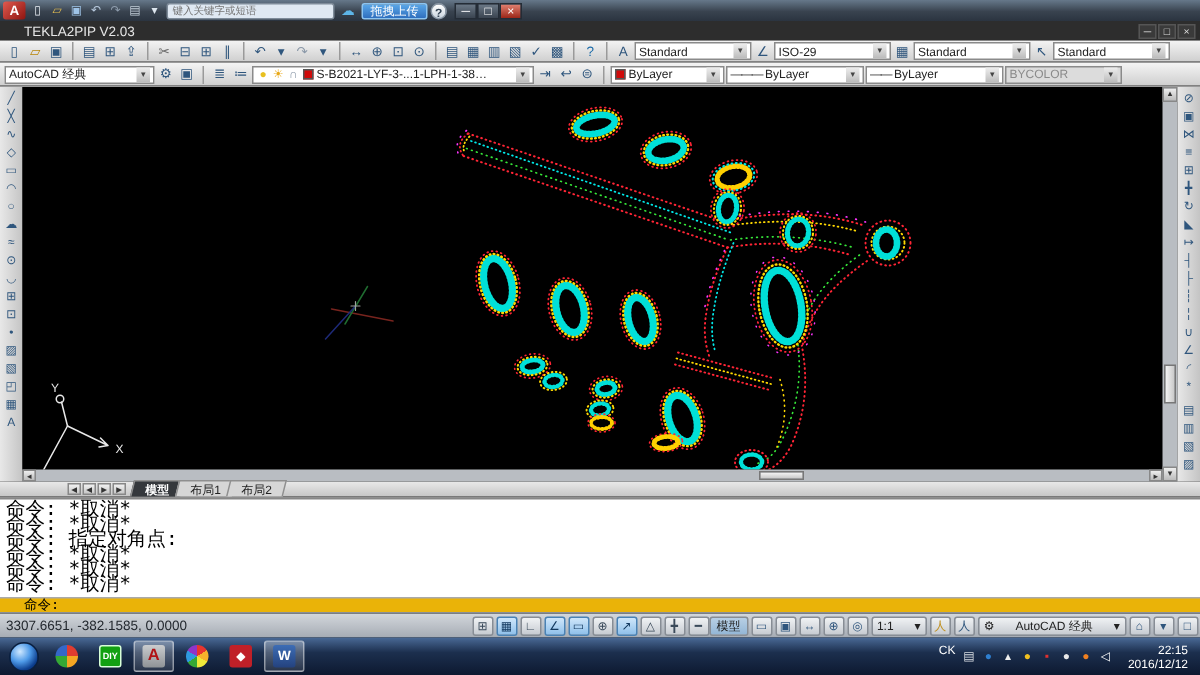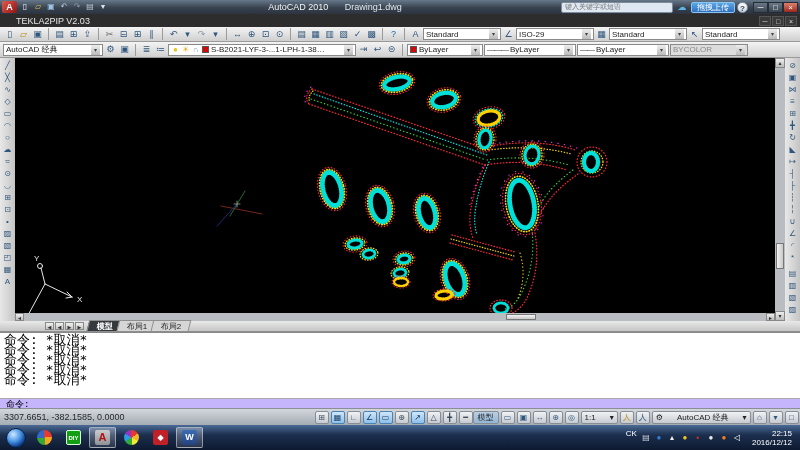--- a/index.html
+++ b/index.html
@@ -67,21 +67,21 @@
   .tabsrow{height:11px;background:linear-gradient(#e9e9e9,#c6c6c6);display:flex;align-items:flex-end;padding-left:45px;border-bottom:1px solid #8f8f8f}
   .tabnav{display:flex;gap:1px;margin-right:4px;margin-bottom:1px}
   .tabnav .ti{width:9px;height:8px;font-size:5px;line-height:8px;color:#333;background:linear-gradient(#f2f2f2,#c6c6c6);border:1px solid #888}
   .tab{padding:0 8px;font-size:8px;height:11px;line-height:11px;color:#222;background:#d6d6d6;border:1px solid #8f8f8f;border-bottom:none;transform:skewX(-14deg);margin-right:-4px}
   .tab>span{display:inline-block;transform:skewX(14deg)}
   .tab.active{background:#35383c;color:#fff;font-weight:bold}
 
   
   .cmd-history{height:66px;background:#fff;border-top:1px solid #888;padding:2px 4px;font-family:"DejaVu Sans Mono","DejaVu Sans",monospace;color:#000;overflow:hidden}
   .cmdline{display:block;font-size:13px;line-height:10px;white-space:pre}
-  .cmd-input{height:10px;background:#c4b5fd;border-top:1px solid #aaa;padding:0 6px;font-family:"DejaVu Sans Mono","DejaVu Sans",monospace;font-size:9px;line-height:10px;color:#000}
+  .cmd-input{height:10px;background:#eab308;border-top:1px solid #aaa;padding:0 16px;font-family:"DejaVu Sans Mono","DejaVu Sans",monospace;font-size:9px;line-height:10px;color:#000}
 
   
   .statusbar{height:17px;background:linear-gradient(#d3d7dc,#a6acb4);display:flex;align-items:center;padding:0 4px;border-top:1px solid #8a8f96}
   .coords{width:170px;color:#23282e;font-size:9px;white-space:nowrap}
   .toggles{display:flex;gap:2px;margin-left:190px}
   .toggles .ti{width:14px;height:13px;font-size:8px;line-height:12px;border:1px solid #878d95;border-radius:2px;background:linear-gradient(#f0f2f4,#c6cbd1);color:#3a4document0;color:#3a4a5a}
   .toggles .ti.on{background:linear-gradient(#cfe6fa,#8fc0ea);border-color:#4a82b4;color:#143a60}
   .sb-right{margin-left:auto;display:flex;align-items:center;gap:2px}
   .sb-btn{height:13px;border:1px solid #878d95;border-radius:2px;background:linear-gradient(#f0f2f4,#c6cbd1);font-size:8px;line-height:12px;padding:0 4px;color:#222;white-space:nowrap}
   .sb-btn.pressed{background:linear-gradient(#b8cfe4,#93b6d6)}
@@ -113,24 +113,20 @@
     <span class="acad-logo">A</span>
     <span class="qat">
         <span class="ti" style="color: rgb(232, 238, 244);">▯</span>
         <span class="ti" style="color: rgb(232, 192, 80);">▱</span>
         <span class="ti" style="color: rgb(159, 196, 232);">▣</span>
         <span class="ti" style="color: rgb(184, 202, 222);">↶</span>
         <span class="ti" style="color: rgb(142, 156, 172);">↷</span>
         <span class="ti" style="color: rgb(194, 205, 216);">▤</span>
         <span class="ti" style="color: rgb(221, 230, 238);">▾</span>
       </span>
-    <div class="tb-title">
-      <span>AutoCAD 2010</span>
-      <span class="doc">Drawing1.dwg</span>
-    </div>
     <input class="search" placeholder="键入关键字或短语" style="">
     <span class="cloud">☁</span>
     <span class="upload-btn">拖拽上传</span>
     <span class="helpbtn">?</span>
     <span class="winbtns">
       <span class="winbtn">─</span>
       <span class="winbtn">□</span>
       <span class="winbtn close">×</span>
     </span>
   </div>
@@ -449,20 +445,21 @@
         <span class="ti">▶</span>
       </span>
     <span class="tab active"><span>模型</span></span>
     <span class="tab"><span>布局1</span></span>
     <span class="tab"><span>布局2</span></span>
   </div>
 
   <div class="cmd-history">
       <span class="cmdline">命令: *取消*</span>
       <span class="cmdline">命令: *取消*</span>
+      <span class="cmdline">命令: 指定对角点:</span>
       <span class="cmdline">命令: *取消*</span>
       <span class="cmdline">命令: *取消*</span>
       <span class="cmdline">命令: *取消*</span>
     </div>
   <div class="cmd-input">
     <span>命令:</span>
   </div>
 
   <div class="statusbar">
     <span class="coords">3307.6651, -382.1585, 0.0000</span>

